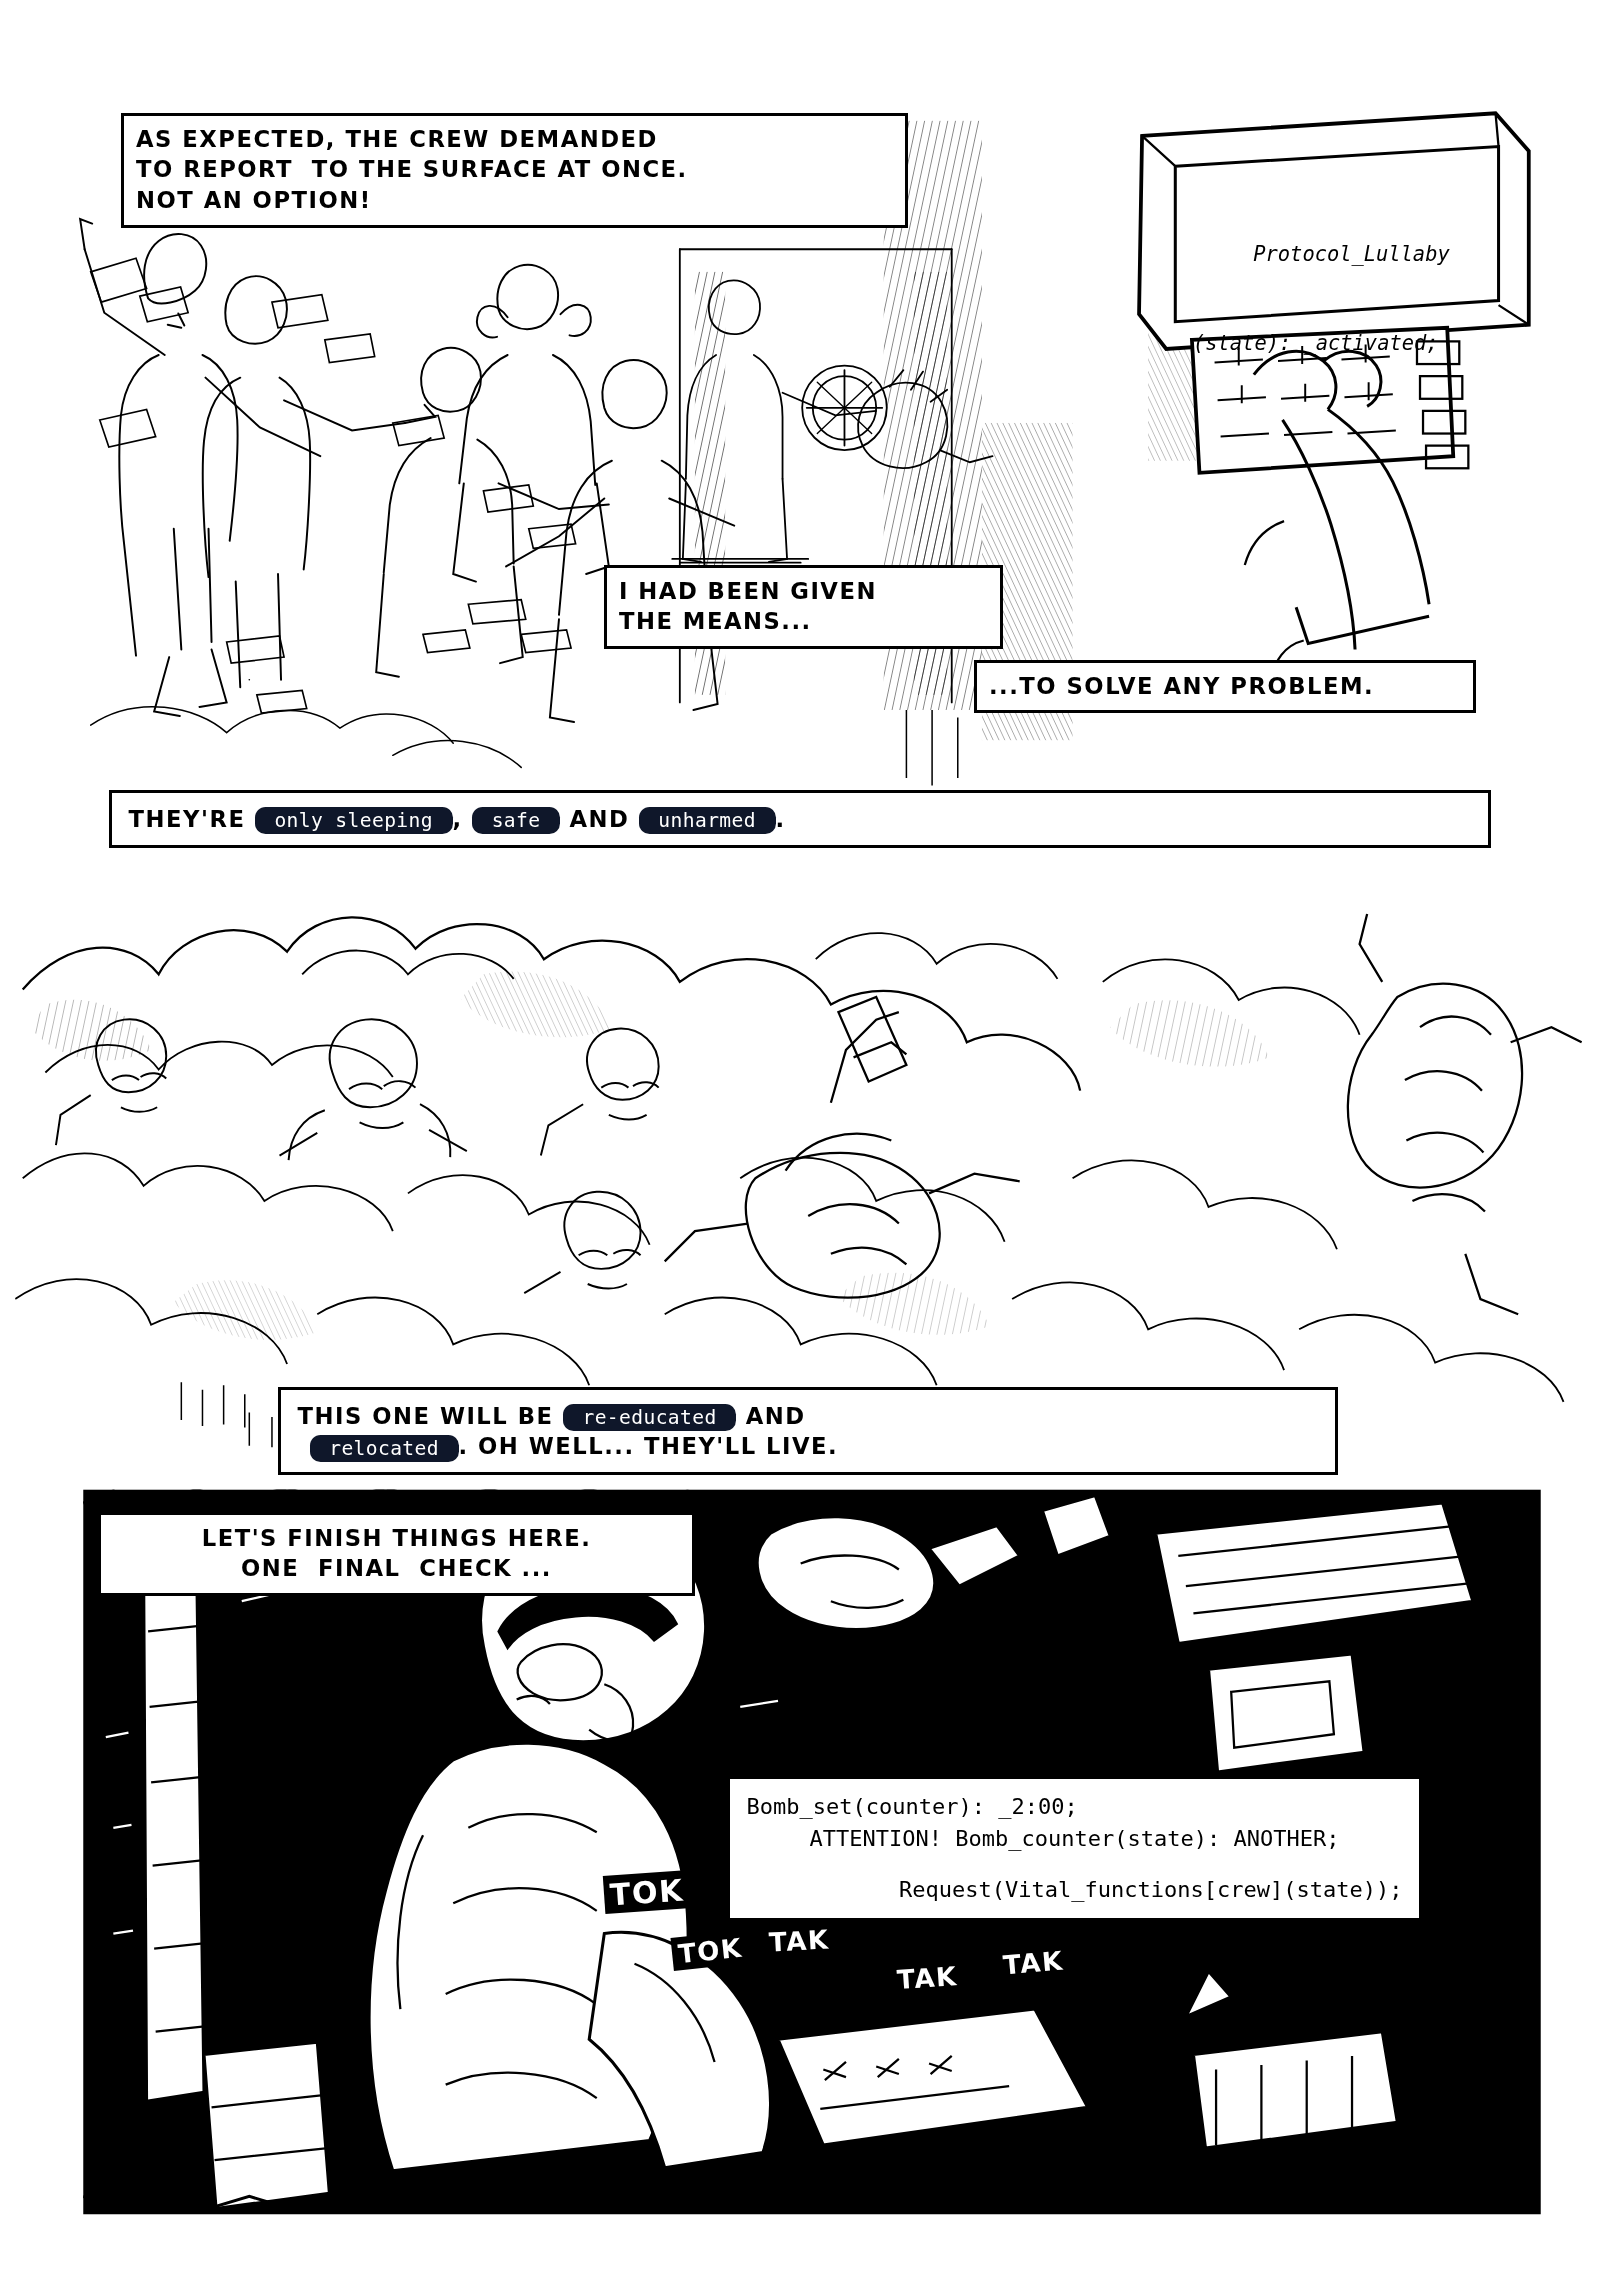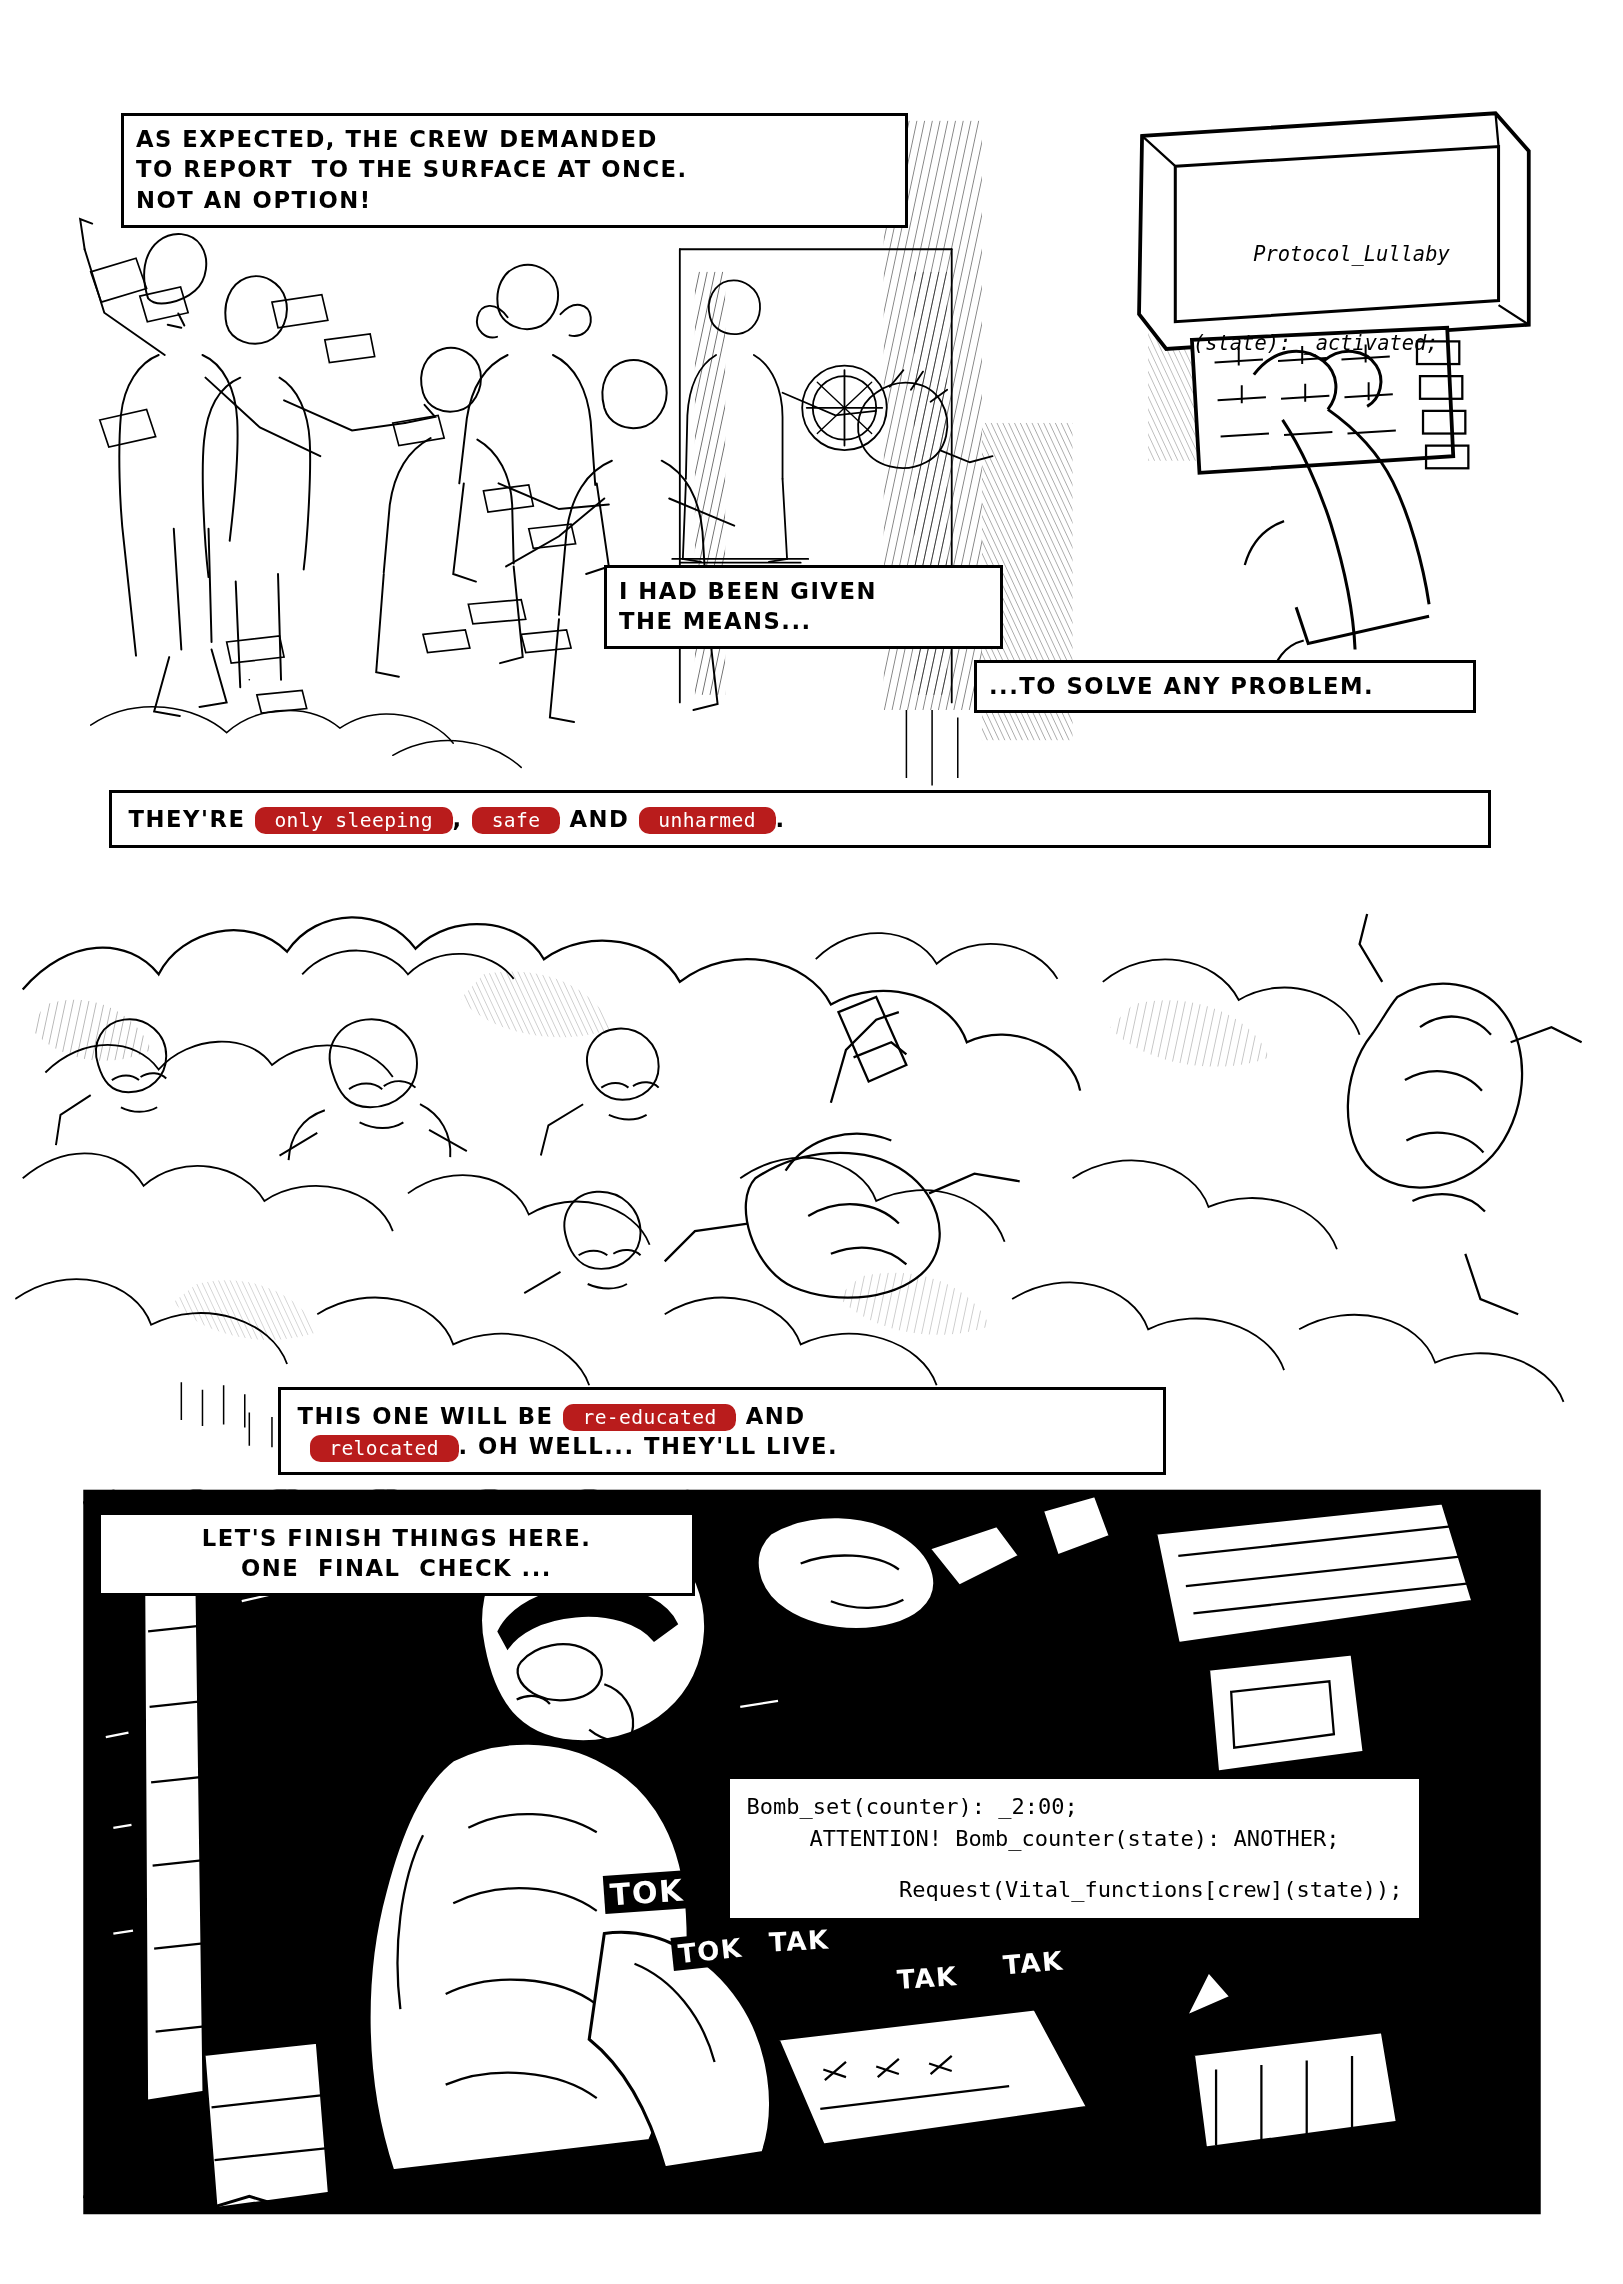--- a/index.html
+++ b/index.html
@@ -34,21 +34,21 @@
     font-weight: 700;
     letter-spacing: 1.5px;
     line-height: 1.35;
     color: #000000;
     text-transform: uppercase;
     font-size: 22.7px;
   }
   .caption .line { white-space: pre; display: block; }
 
   .hl {
-    background: #b91c1c;
+    background: #0f172a;
     color: #ffffff;
     font-family: "DejaVu Sans Mono", monospace;
     font-weight: 400;
     letter-spacing: 0.4px;
     text-transform: none;
     padding: 1.5px 19.6px 2.3px 19.6px;
     border-radius: 10.6px;
     font-size: 19.6px;
   }
 
@@ -441,21 +441,21 @@
   <div class="caption" style="left:974px; top:660px; width:502px;">
     <span class="line">...TO SOLVE ANY PROBLEM.</span>
   </div>
 
   <div class="caption" style="left:109px; top:790px; width:1382px; padding:10.6px 16.6px;">
     <span class="line" style="white-space:normal;">
       <span>THEY'RE </span><span class="hl">only sleeping</span><span>, </span><span class="hl">safe</span><span> AND </span><span class="hl">unharmed</span><span>.</span>
     </span>
   </div>
 
-  <div class="caption" style="left:278px; top:1387px; width:888px; padding:10.6px 16.6px;">
+  <div class="caption" style="left:278px; top:1387px; width:1060px; padding:10.6px 16.6px;">
     <span class="line" style="white-space:normal;">
       <span>THIS ONE WILL  BE  </span><span class="hl">re-educated</span><span> AND</span>
     </span>
     <span class="line" style="white-space:normal;padding-left:12px;">
       <span class="hl">relocated</span><span>.  OH WELL... THEY'LL LIVE.</span>
     </span>
   </div>
 
   <div class="caption" style="left:98px; top:1512px; width:597px;text-align:center;">
     <span class="line">LET'S FINISH THINGS HERE.</span>

